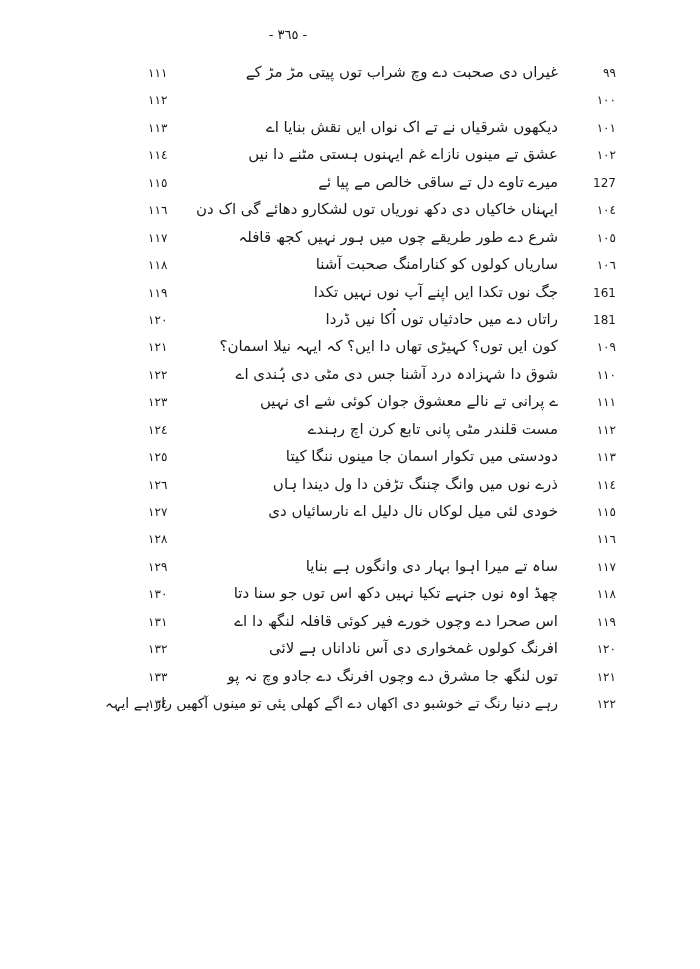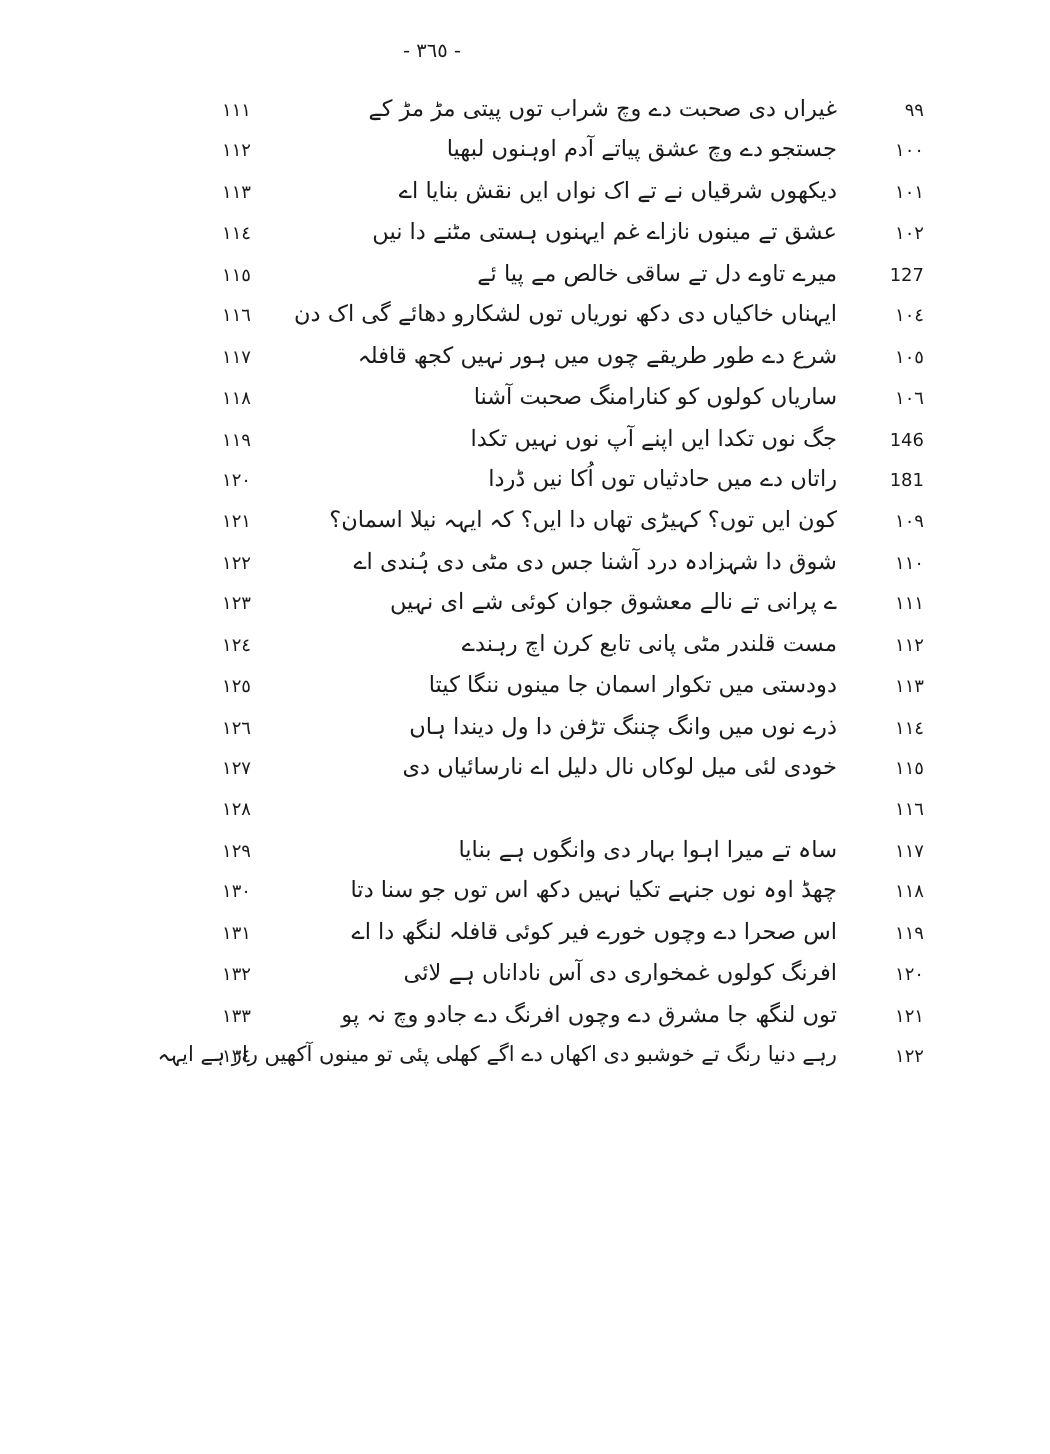--- a/index.html
+++ b/index.html
@@ -82,21 +82,20 @@
 <div class="page-header">- ٣٦٥ -</div>
 
 <ul class="index-list">
   <li class="index-row">
     <span class="row-number">٩٩</span>
     <span class="row-title">غیراں دی صحبت دے وچ شراب توں پیتی مڑ مڑ کے</span>
     <span class="row-page">١١١</span>
   </li>
   <li class="index-row">
     <span class="row-number">١٠٠</span>
-    <span class="row-title">جستجو دے وچ عشق پیاتے آدم اوہنوں لبھیا</span>
     <span class="row-page">١١٢</span>
   </li>
   <li class="index-row">
     <span class="row-number">١٠١</span>
     <span class="row-title">دیکھوں شرقیاں نے تے اک نواں ایں نقش بنایا اے</span>
     <span class="row-page">١١٣</span>
   </li>
   <li class="index-row">
     <span class="row-number">١٠٢</span>
     <span class="row-title">عشق تے مینوں نازاے غم ایہنوں ہستی مٹنے دا نیں</span>
@@ -116,21 +115,21 @@
     <span class="row-number">١٠٥</span>
     <span class="row-title">شرع دے طور طریقے چوں میں ہور نہیں کجھ قافلہ</span>
     <span class="row-page">١١٧</span>
   </li>
   <li class="index-row">
     <span class="row-number">١٠٦</span>
     <span class="row-title">ساریاں کولوں کو کنارامنگ صحبت آشنا</span>
     <span class="row-page">١١٨</span>
   </li>
   <li class="index-row">
-    <span class="row-number">146</span>
+    <span class="row-number">161</span>
     <span class="row-title">جگ نوں تکدا ایں اپنے آپ نوں نہیں تکدا</span>
     <span class="row-page">١١٩</span>
   </li>
   <li class="index-row">
     <span class="row-number">181</span>
     <span class="row-title">راتاں دے میں حادثیاں توں اُکا نیں ڈردا</span>
     <span class="row-page">١٢٠</span>
   </li>
   <li class="index-row">
     <span class="row-number">١٠٩</span>

